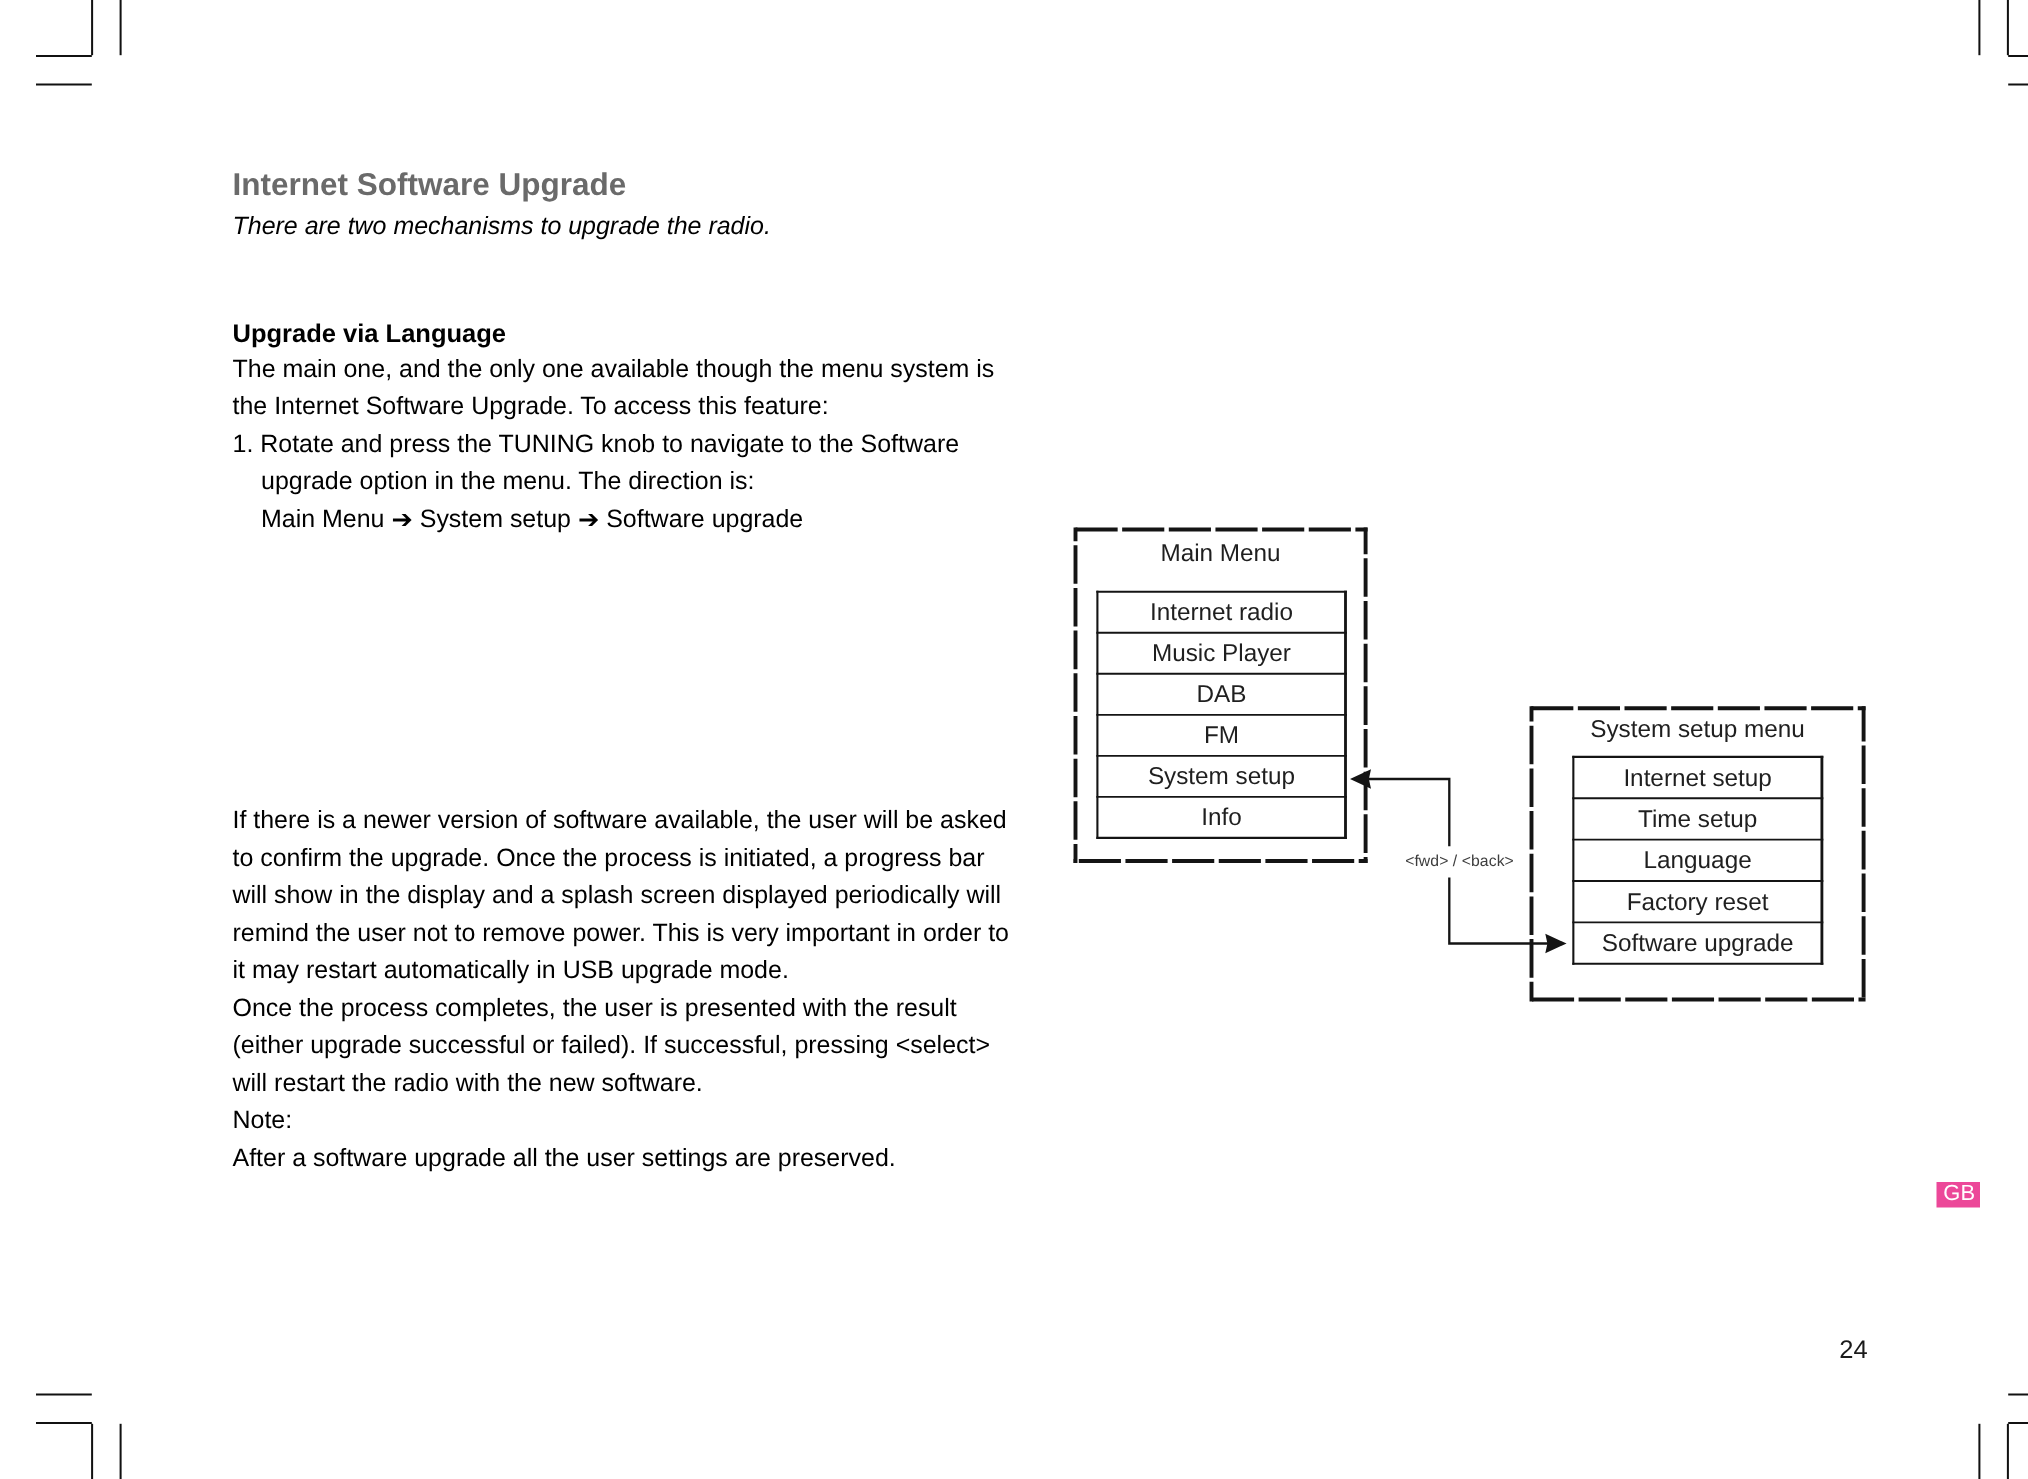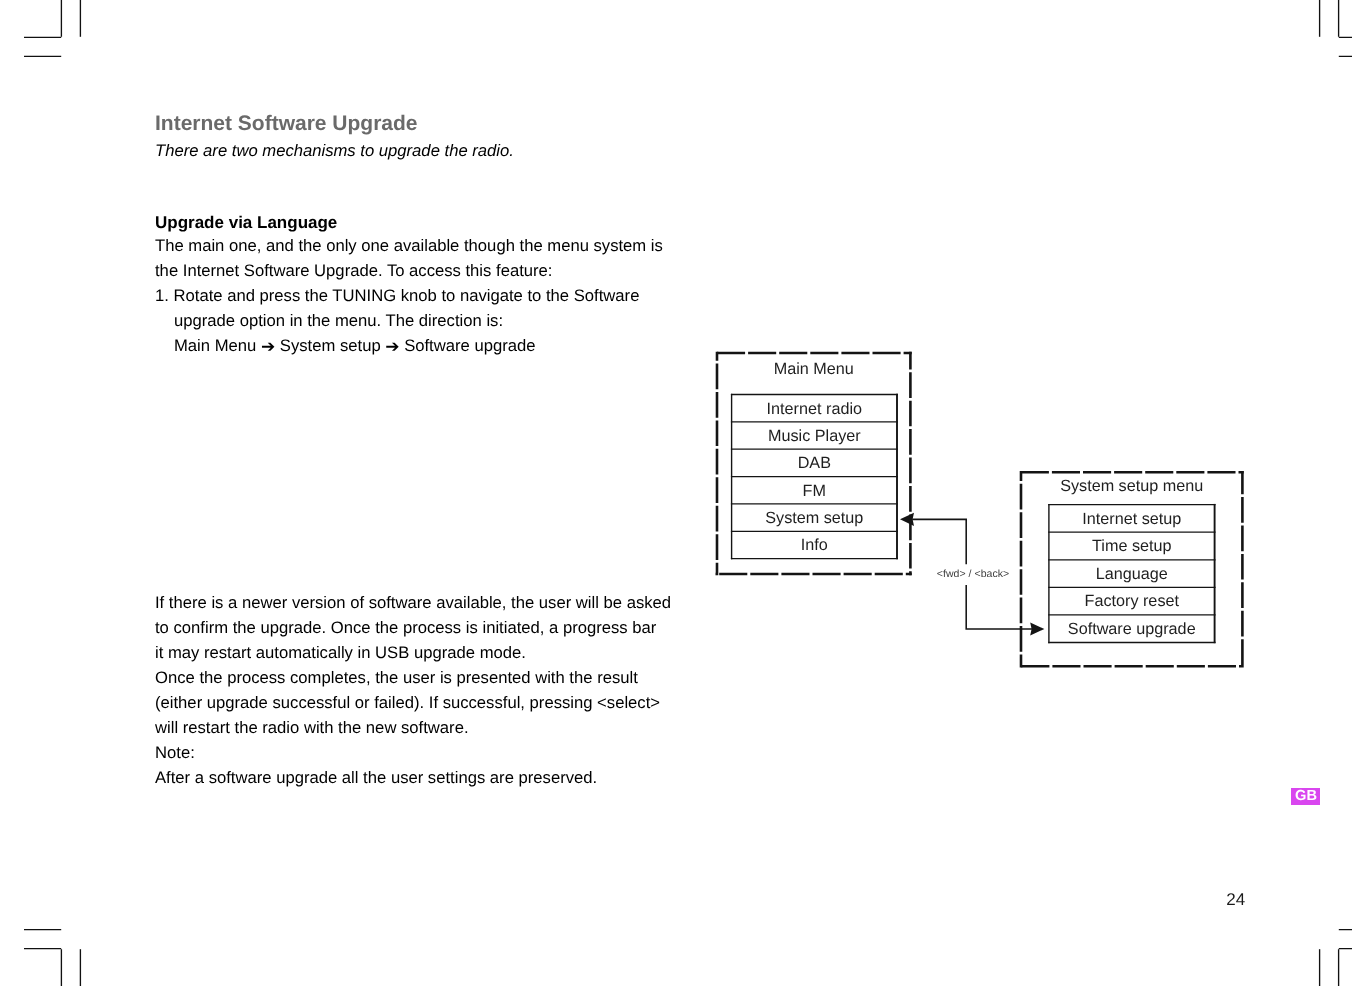--- a/index.html
+++ b/index.html
@@ -19,27 +19,27 @@
   .h1{
     margin:0;position:absolute;left:131px;top:113px;font-weight:bold;font-size:21px;
     color:#6a6a6a;white-space:nowrap;line-height:21px;
   }
   .intro{position:absolute;left:131px;top:138px;font-size:16.65px;line-height:25px;white-space:nowrap;font-style:italic;}
   .h2{position:absolute;left:131px;top:210px;font-weight:bold;font-size:17px;white-space:nowrap;line-height:25px;}
   .block{position:absolute;left:131px;font-size:16.65px;line-height:25px;}
   .block .ln{white-space:nowrap;display:block;}
   .ln.ind{padding-left:19px;}
   #block1{top:233px;}
-  #block2{top:590px;}
+  #block2{top:534px;}
   .arrow-glyph{font-family:"DejaVu Sans",sans-serif;font-size:17px;position:relative;top:1.1px;}
 
   
   #gb-badge{
     position:absolute;left:1267px;top:787.9px;width:29px;height:17px;
-    background:#d946ef;color:#fff;font-weight:bold;font-size:14.6px;
+    background:#ec4899;color:#fff;font-weight:normal;font-size:14.6px;
     line-height:16.5px;text-align:center;letter-spacing:0.2px;text-indent:1.4px;
     filter:opacity(1);
   }
   #page-number{position:absolute;left:1202.2px;top:891px;font-size:17px;line-height:17px;color:#1a1a1a;text-align:center;}
 
   
   #diagram{position:absolute;left:0;top:0;}
   .dg-text{font-family:"Liberation Sans",sans-serif;font-size:16.2px;fill:#1f1f1f;}
   .dg-small{font-family:"Liberation Sans",sans-serif;font-size:10.5px;fill:#3d3d3d;letter-spacing:0.05px;}
 </style>
@@ -82,20 +82,22 @@
   <div class="block" id="block1">
       <span class="ln">The main one, and the only one available though the menu system is</span>
       <span class="ln">the Internet Software Upgrade. To access this feature:</span>
       <span class="ln">1. Rotate and press the TUNING knob to navigate to the Software</span>
       <span class="ln ind">upgrade option in the menu. The direction is:</span>
       <span class="ln ind">Main Menu <span class="arrow-glyph">➔</span> System setup <span class="arrow-glyph">➔</span> Software upgrade</span>
     </div>
   <div class="block" id="block2">
       <span class="ln">If there is a newer version of software available, the user will be asked</span>
       <span class="ln">to confirm the upgrade. Once the process is initiated, a progress bar</span>
+      <span class="ln">will show in the display and a splash screen displayed periodically will</span>
+      <span class="ln">remind the user not to remove power. This is very important in order to</span>
       <span class="ln">it may restart automatically in USB upgrade mode.</span>
       <span class="ln">Once the process completes, the user is presented with the result</span>
       <span class="ln">(either upgrade successful or failed). If successful, pressing &lt;select&gt;</span>
       <span class="ln">will restart the radio with the new software.</span>
       <span class="ln">Note:</span>
       <span class="ln">After a software upgrade all the user settings are preserved.</span>
     </div>
 
   <div id="gb-badge">GB</div>
   <div id="page-number">24</div>

